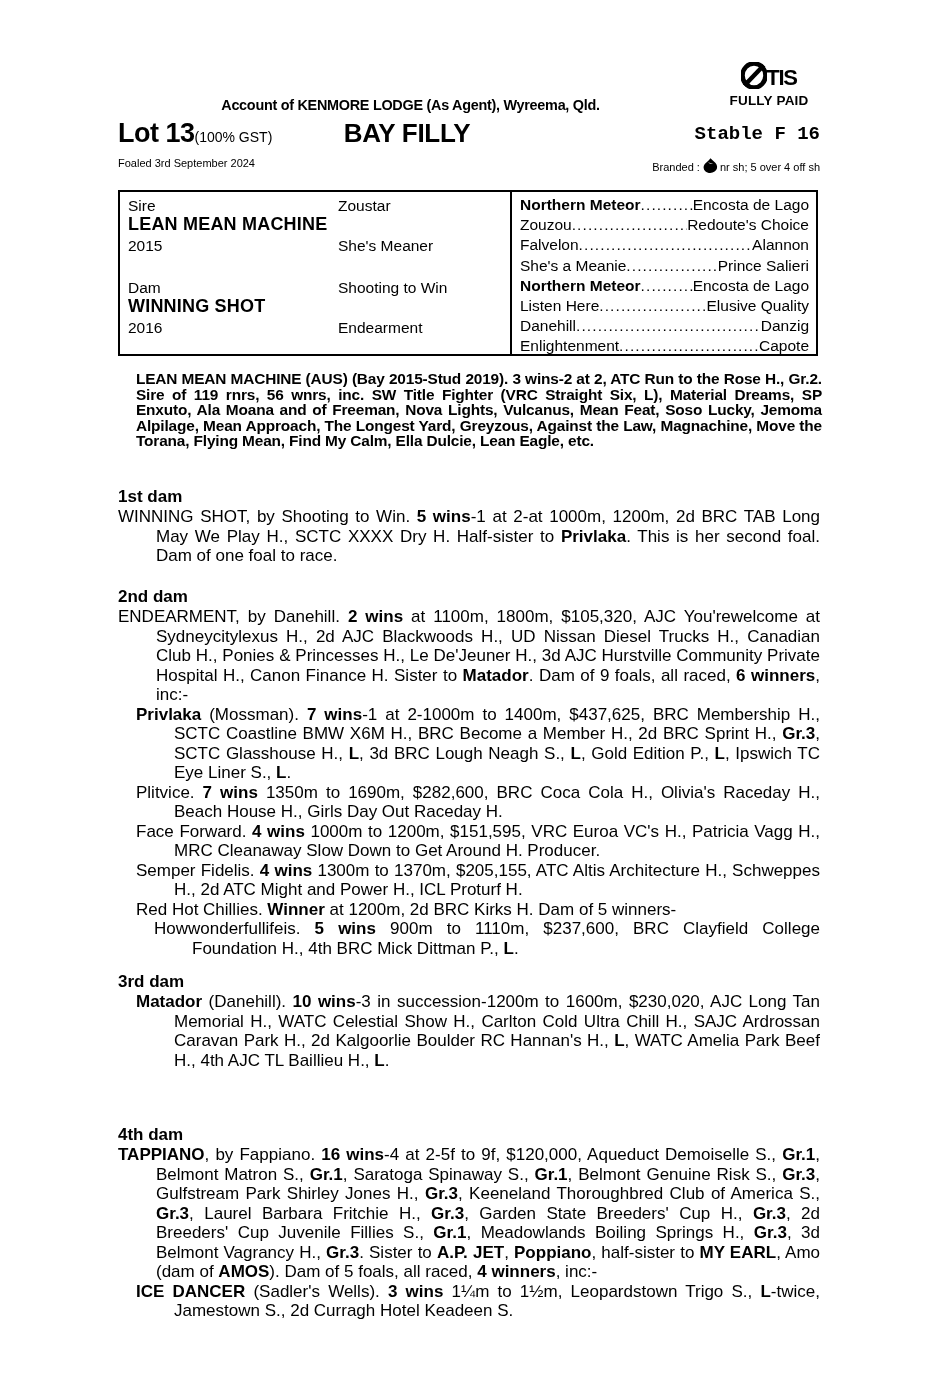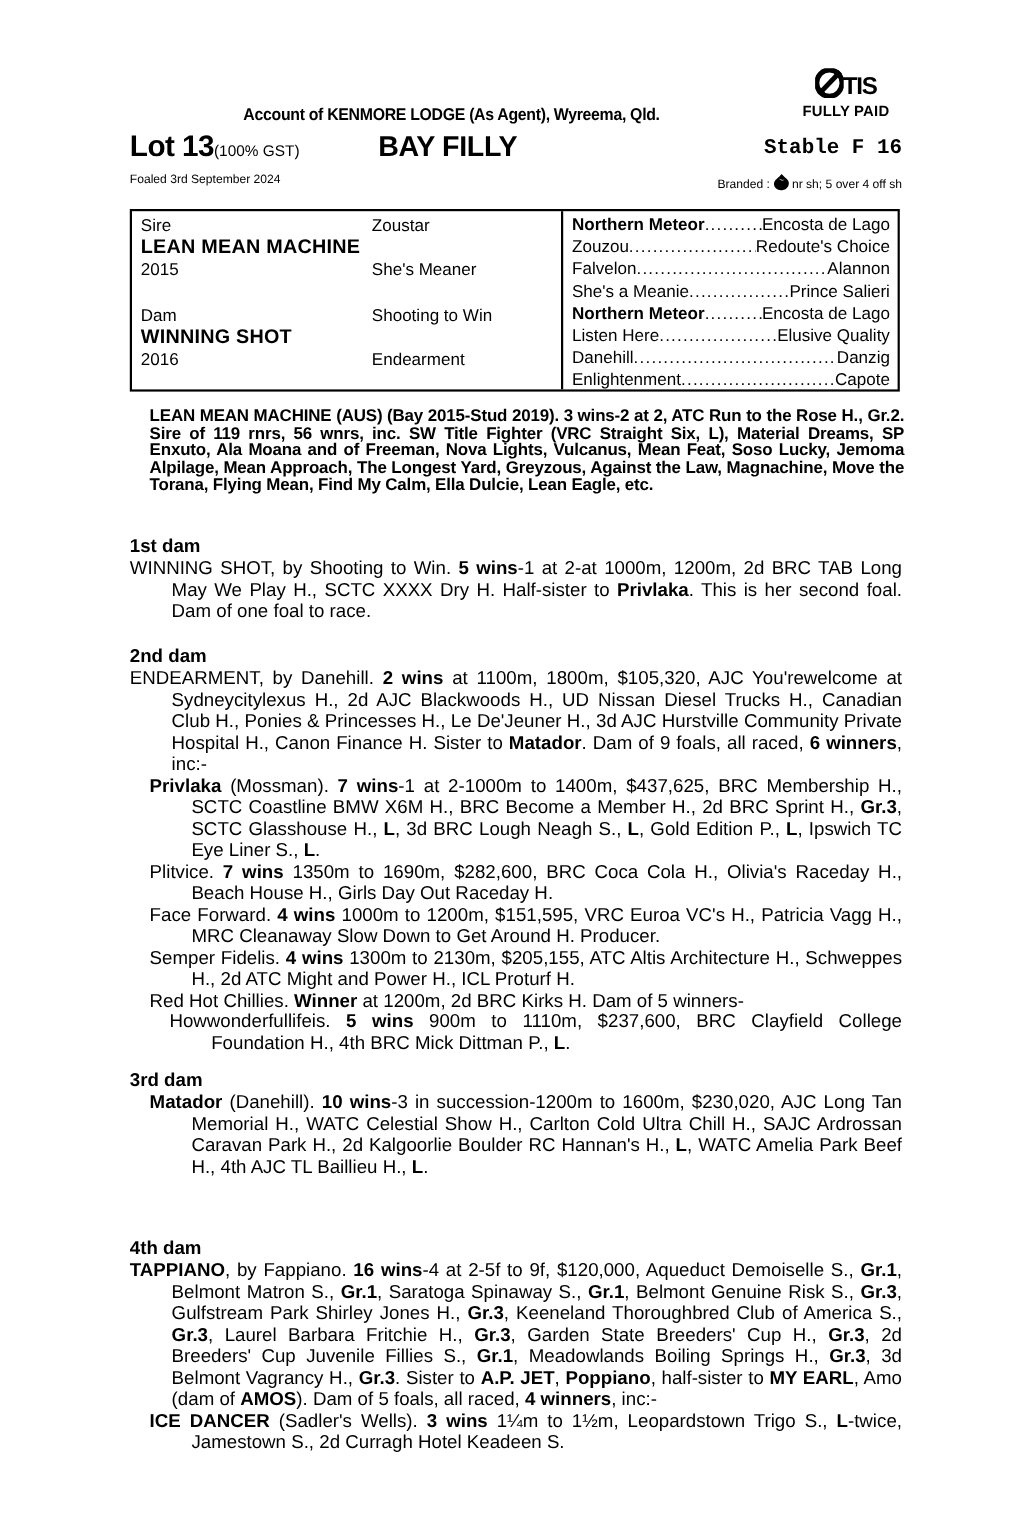--- a/index.html
+++ b/index.html
@@ -359,21 +359,21 @@
   <div class="sec" id="sec-1st">
       <div class="dam-head">1st dam</div>
       <div class="dam-para hang0"><span>WINNING SHOT, by Shooting to Win. </span><b class="w">5 wins</b><span>-1 at 2-at 1000m, 1200m, 2d BRC TAB Long May We Play H., SCTC XXXX Dry H. Half-sister to </span><b class="w">Privlaka</b><span>. This is her second foal. Dam of one foal to race.</span></div>
     </div>
   <div class="sec" id="sec-2nd">
       <div class="dam-head">2nd dam</div>
       <div class="dam-para hang0"><span>ENDEARMENT, by Danehill. </span><b class="w">2 wins</b><span> at 1100m, 1800m, $105,320, AJC You'rewelcome at Sydneycitylexus H., 2d AJC Blackwoods H., UD Nissan Diesel Trucks H., Canadian Club H., Ponies &amp; Princesses H., Le De'Jeuner H., 3d AJC Hurstville Community Private Hospital H., Canon Finance H. Sister to </span><b class="w">Matador</b><span>. Dam of 9 foals, all raced, </span><b class="w">6 winners</b><span>, inc:-</span></div>
       <div class="dam-para hang1"><b class="w">Privlaka</b><span> (Mossman). </span><b class="w">7 wins</b><span>-1 at 2-1000m to 1400m, $437,625, BRC Membership H., SCTC Coastline BMW X6M H., BRC Become a Member H., 2d BRC Sprint H., </span><b class="w">Gr.3</b><span>, SCTC Glasshouse H., </span><b class="w">L</b><span>, 3d BRC Lough Neagh S., </span><b class="w">L</b><span>, Gold Edition P., </span><b class="w">L</b><span>, Ipswich TC Eye Liner S., </span><b class="w">L</b><span>.</span></div>
       <div class="dam-para hang1"><span>Plitvice. </span><b class="w">7 wins</b><span> 1350m to 1690m, $282,600, BRC Coca Cola H., Olivia's Raceday H., Beach House H., Girls Day Out Raceday H.</span></div>
       <div class="dam-para hang1"><span>Face Forward. </span><b class="w">4 wins</b><span> 1000m to 1200m, $151,595, VRC Euroa VC's H., Patricia Vagg H., MRC Cleanaway Slow Down to Get Around H. Producer.</span></div>
-      <div class="dam-para hang1"><span>Semper Fidelis. </span><b class="w">4 wins</b><span> 1300m to 2130m, $205,155, ATC Altis Architecture H., Schweppes H., 2d ATC Might and Power H., ICL Proturf H.</span></div>
+      <div class="dam-para hang1"><span>Semper Fidelis. </span><b class="w">4 wins</b><span> 1300m to 1370m, $205,155, ATC Altis Architecture H., Schweppes H., 2d ATC Might and Power H., ICL Proturf H.</span></div>
       <div class="dam-para hang1"><span>Red Hot Chillies. </span><b class="w">Winner</b><span> at 1200m, 2d BRC Kirks H. Dam of 5 winners-</span></div>
       <div class="dam-para hang2"><span>Howwonderfullifeis. </span><b class="w">5 wins</b><span> 900m to 1110m, $237,600, BRC Clayfield College Foundation H., 4th BRC Mick Dittman P., </span><b class="w">L</b><span>.</span></div>
     </div>
   <div class="sec" id="sec-3rd">
       <div class="dam-head">3rd dam</div>
       <div class="dam-para hang1"><b class="w">Matador</b><span> (Danehill). </span><b class="w">10 wins</b><span>-3 in succession-1200m to 1600m, $230,020, AJC Long Tan Memorial H., WATC Celestial Show H., Carlton Cold Ultra Chill H., SAJC Ardrossan Caravan Park H., 2d Kalgoorlie Boulder RC Hannan's H., </span><b class="w">L</b><span>, WATC Amelia Park Beef H., 4th AJC TL Baillieu H., </span><b class="w">L</b><span>.</span></div>
     </div>
   <div class="sec" id="sec-4th">
       <div class="dam-head">4th dam</div>
       <div class="dam-para hang0"><b class="w">TAPPIANO</b><span>, by Fappiano. </span><b class="w">16 wins</b><span>-4 at 2-5f to 9f, $120,000, Aqueduct Demoiselle S., </span><b class="w">Gr.1</b><span>, Belmont Matron S., </span><b class="w">Gr.1</b><span>, Saratoga Spinaway S., </span><b class="w">Gr.1</b><span>, Belmont Genuine Risk S., </span><b class="w">Gr.3</b><span>, Gulfstream Park Shirley Jones H., </span><b class="w">Gr.3</b><span>, Keeneland Thoroughbred Club of America S., </span><b class="w">Gr.3</b><span>, Laurel Barbara Fritchie H., </span><b class="w">Gr.3</b><span>, Garden State Breeders' Cup H., </span><b class="w">Gr.3</b><span>, 2d Breeders' Cup Juvenile Fillies S., </span><b class="w">Gr.1</b><span>, Meadowlands Boiling Springs H., </span><b class="w">Gr.3</b><span>, 3d Belmont Vagrancy H., </span><b class="w">Gr.3</b><span>. Sister to </span><b class="w">A.P. JET</b><span>, </span><b class="w">Poppiano</b><span>, half-sister to </span><b class="w">MY EARL</b><span>, Amo (dam of </span><b class="w">AMOS</b><span>). Dam of 5 foals, all raced, </span><b class="w">4 winners</b><span>, inc:-</span></div>

